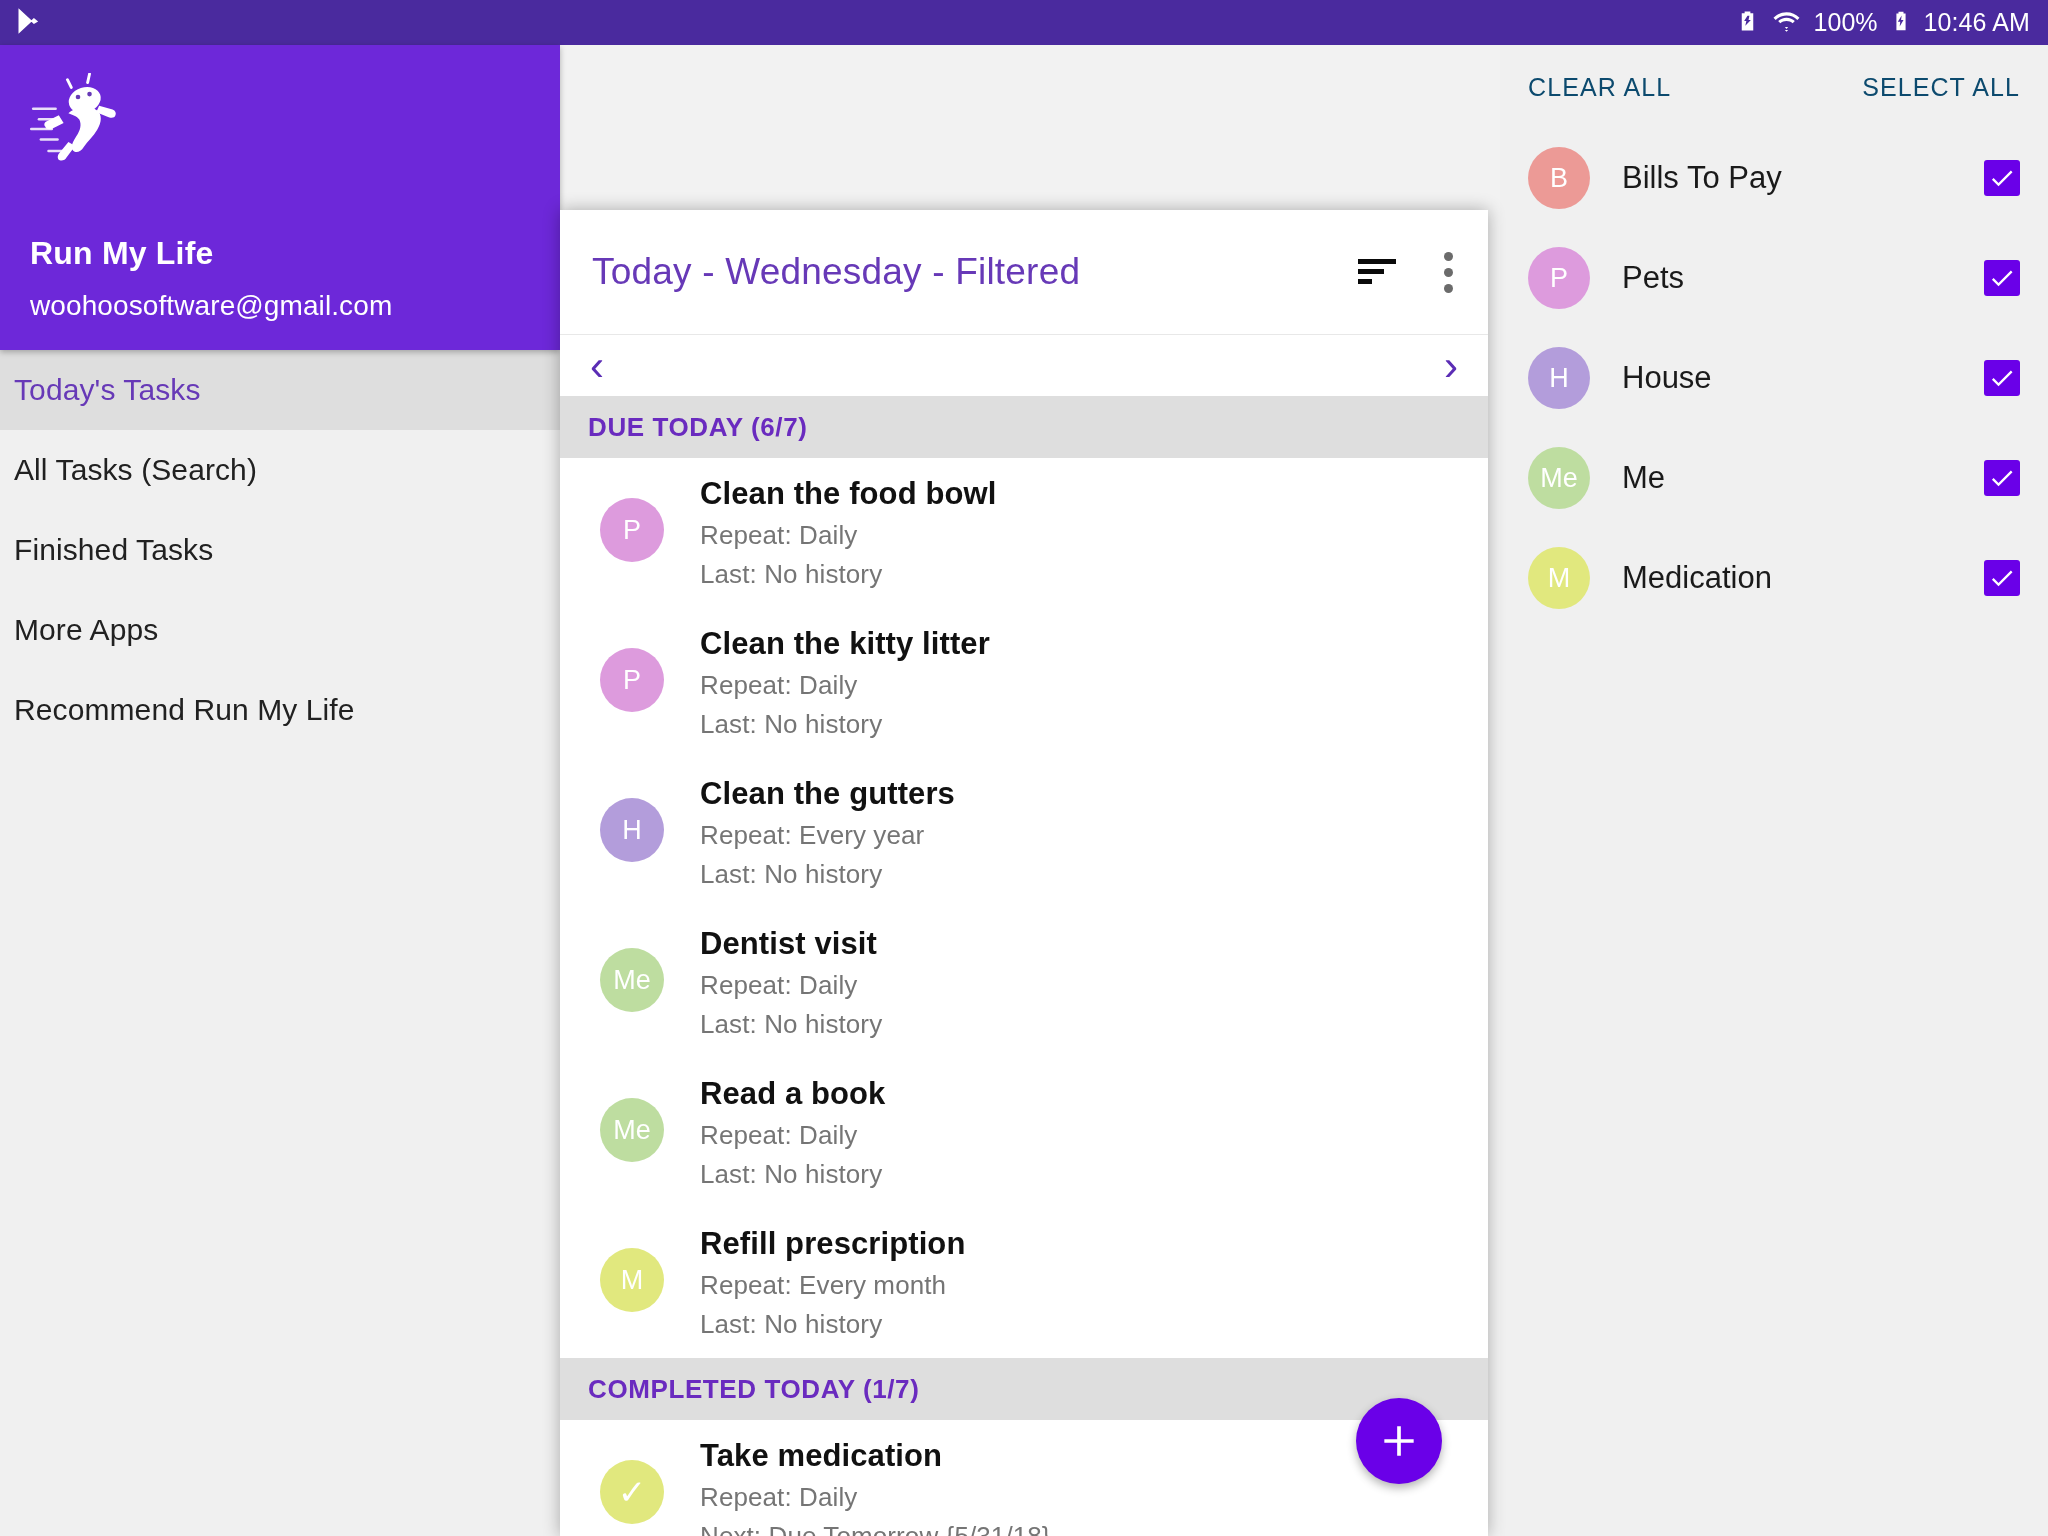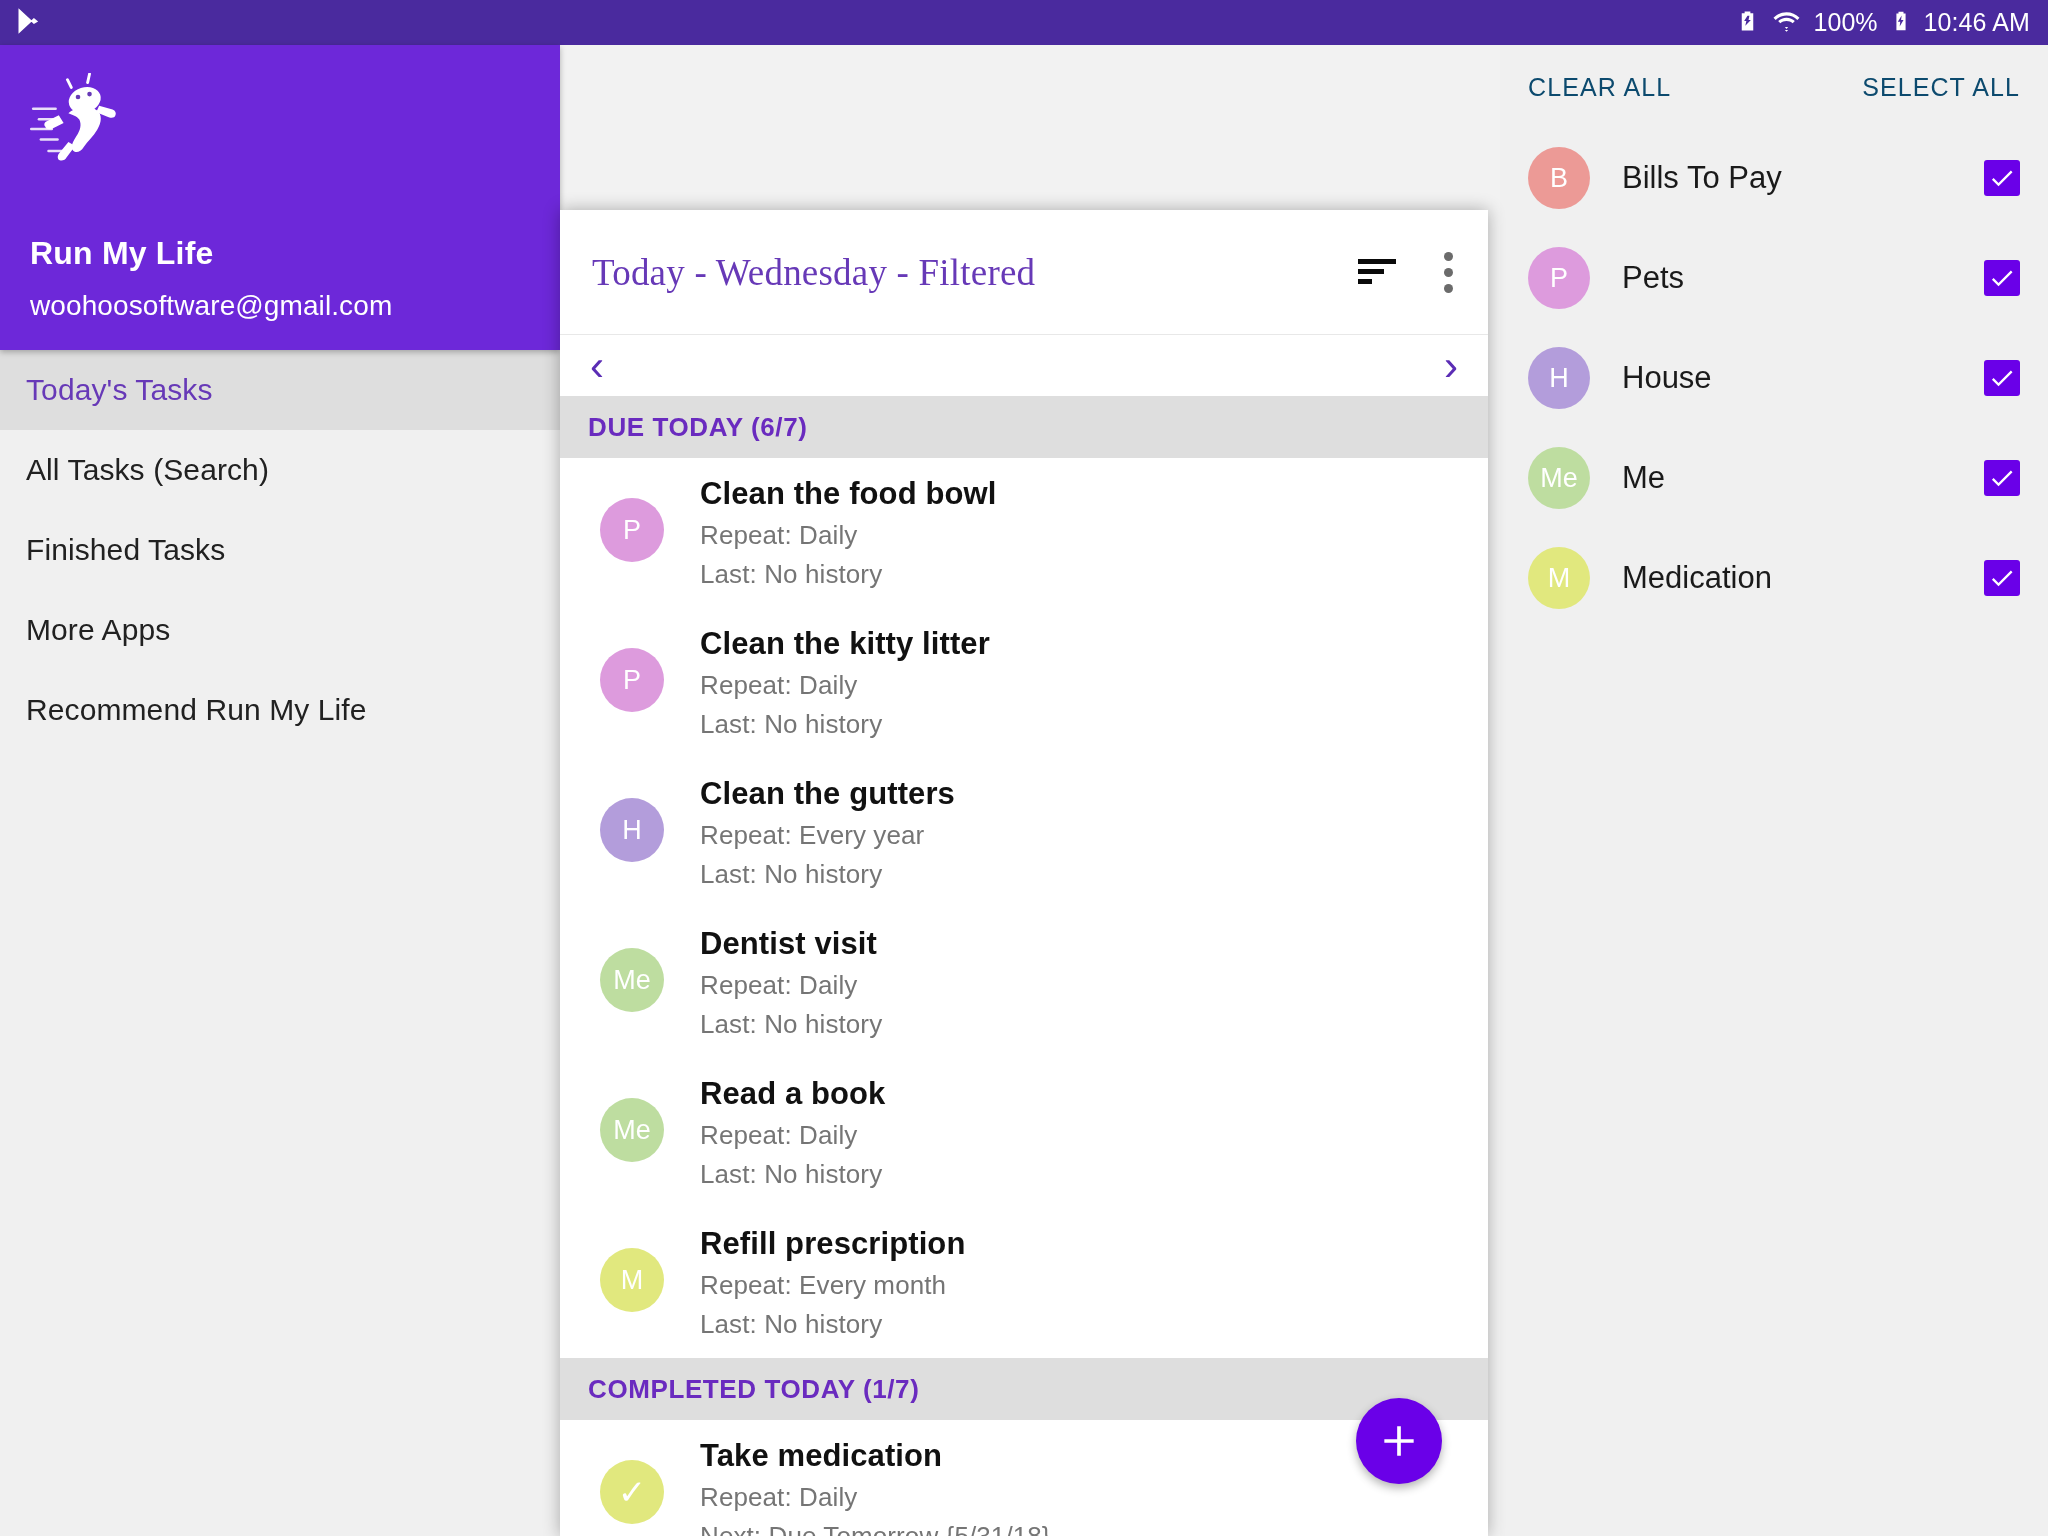--- a/index.html
+++ b/index.html
@@ -40,21 +40,21 @@
     position: absolute; left: 30px; bottom: 78px;
     color: #fff; font-size: 32px; font-weight: bold; letter-spacing: .2px;
   }
   .drawer-email {
     position: absolute; left: 30px; bottom: 28px;
     color: #fff; font-size: 28px; font-weight: 400; letter-spacing: .1px;
   }
   .nav-list { padding-top: 0; }
   .nav-item {
     height: 80px; display: flex; align-items: center;
-    padding-left: 26px; font-size: 30px; color: #212121;
+    padding-left: 14px; font-size: 30px; color: #212121;
     letter-spacing: .1px;
   }
   .nav-item.active { background: #DEDEDE; color: #6739B7; }
 
   
   .rightpanel {
     position: absolute; right: 0; top: 45px; width: 548px; height: 1491px;
     background: #F0F0F0;
   }
   .rp-actions {
@@ -89,21 +89,20 @@
     box-shadow: 0 0 16px rgba(0,0,0,.30);
     overflow: hidden;
   }
   .dlg-toolbar {
     height: 124px; display: flex; align-items: center;
     padding: 0 34px 0 32px; background: #fff;
   }
   .dlg-title {
     flex: 1; font-size: 37px; color: #6739B7; font-weight: 400;
     letter-spacing: .2px;
-    font-family: Liberation Serif, serif;
   }
   .dlg-icons { display: flex; align-items: center; gap: 48px; }
   .icon-sort { width: 38px; height: 30px; }
   .icon-more { width: 10px; display: flex; flex-direction: column; gap: 7px; }
   .icon-more i { width: 9px; height: 9px; border-radius: 50%; background: #6B6B6B; display:block; }
 
   .dlg-nav {
     height: 62px; display: flex; align-items: center;
     justify-content: space-between; padding: 0 30px;
     background: #fff; border-top: 1px solid #E8E8E8;

